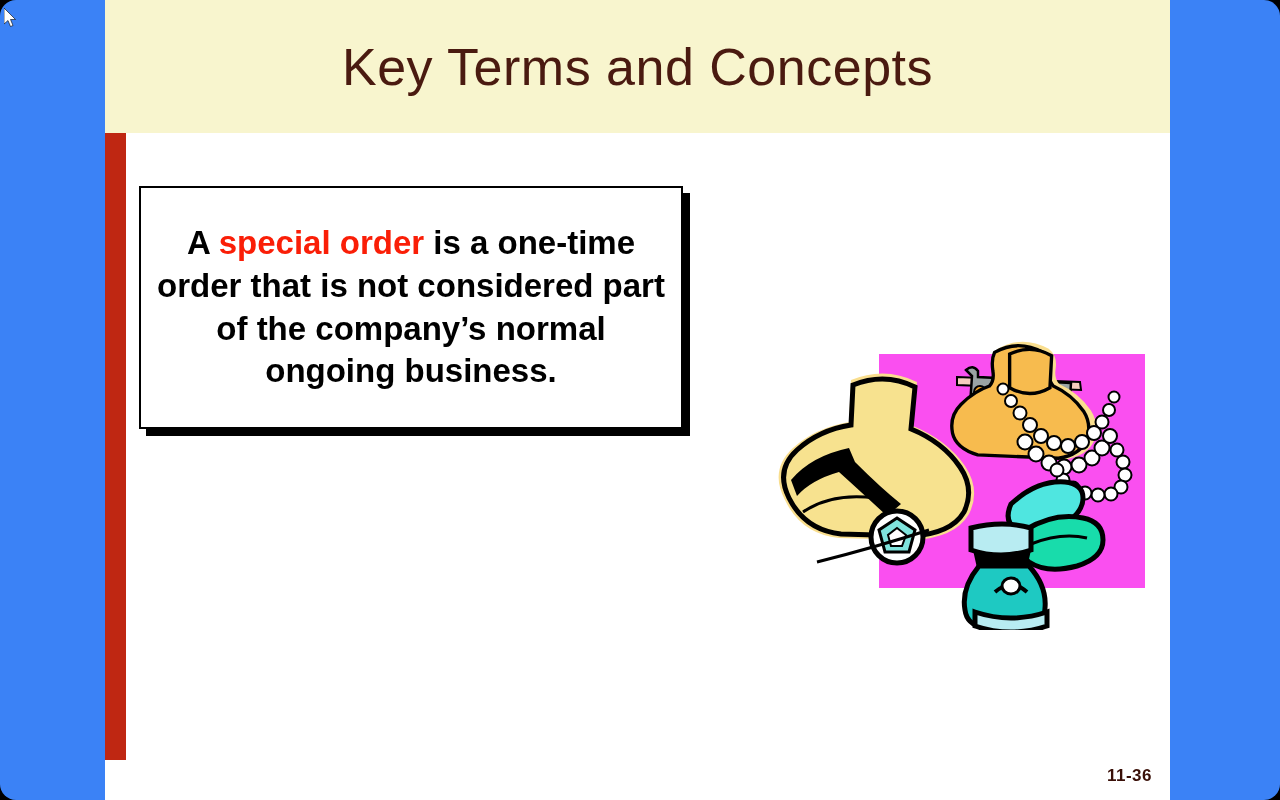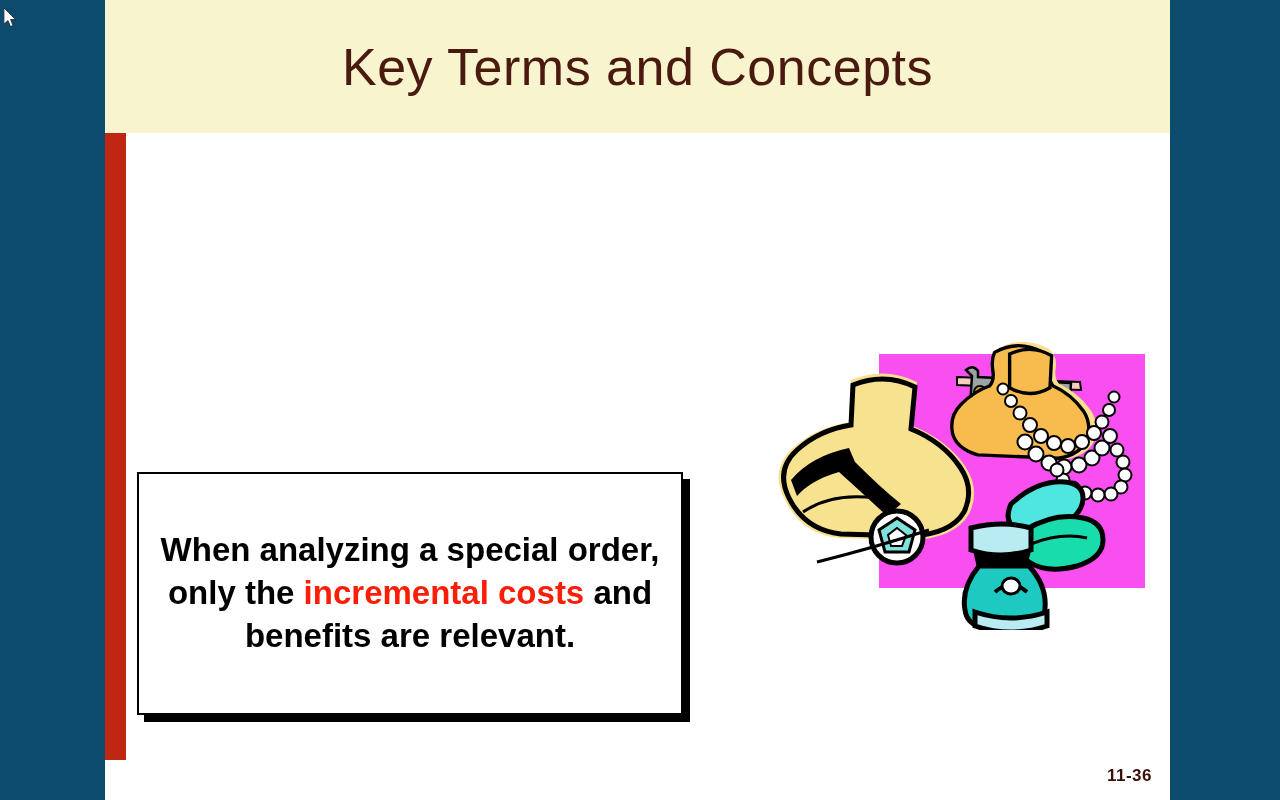--- a/index.html
+++ b/index.html
@@ -11,21 +11,22 @@
     width: 1280px;
     height: 800px;
     overflow: hidden;
     font-family: "Liberation Sans", sans-serif;
   }
 
   .screen {
     position: relative;
     width: 1280px;
     height: 800px;
-    background: #0c4a6e;
+    background: #3b82f6;
+    border-radius: 16px;
   }
 
   
   .cursor {
     position: absolute;
     left: 4px;
     top: 8px;
     width: 14px;
     height: 22px;
     z-index: 50;
@@ -143,26 +144,26 @@
   </svg>
 
   <div class="slide">
 
     <div class="slide-header">
       <div class="slide-title">Key Terms and Concepts</div>
     </div>
 
     <div class="left-red"></div>
 
-
-    <div class="callout" id="callout-2">
+    <div class="callout" id="callout-1">
       <div class="callout-text">
-        <span>When analyzing a special order, only the </span><span class="hl">incremental costs</span><span> and benefits are relevant.</span>
+        <span>A </span><span class="hl">special order</span><span> is a one-time order that is not considered part of the company’s normal ongoing business.</span>
       </div>
     </div>
+
 
     <svg class="clipart" viewBox="0 0 420 300">
 
       <rect x="154" y="24" width="332" height="234" fill="#fa4ff0"></rect>
       <rect x="154" y="24" width="332" height="234" fill="#fa4ff0" clip-path="none"></rect>
       <g>
         
       </g>
       <rect x="154" y="24" width="332" height="234" fill="#fa4ff0"></rect>
 

